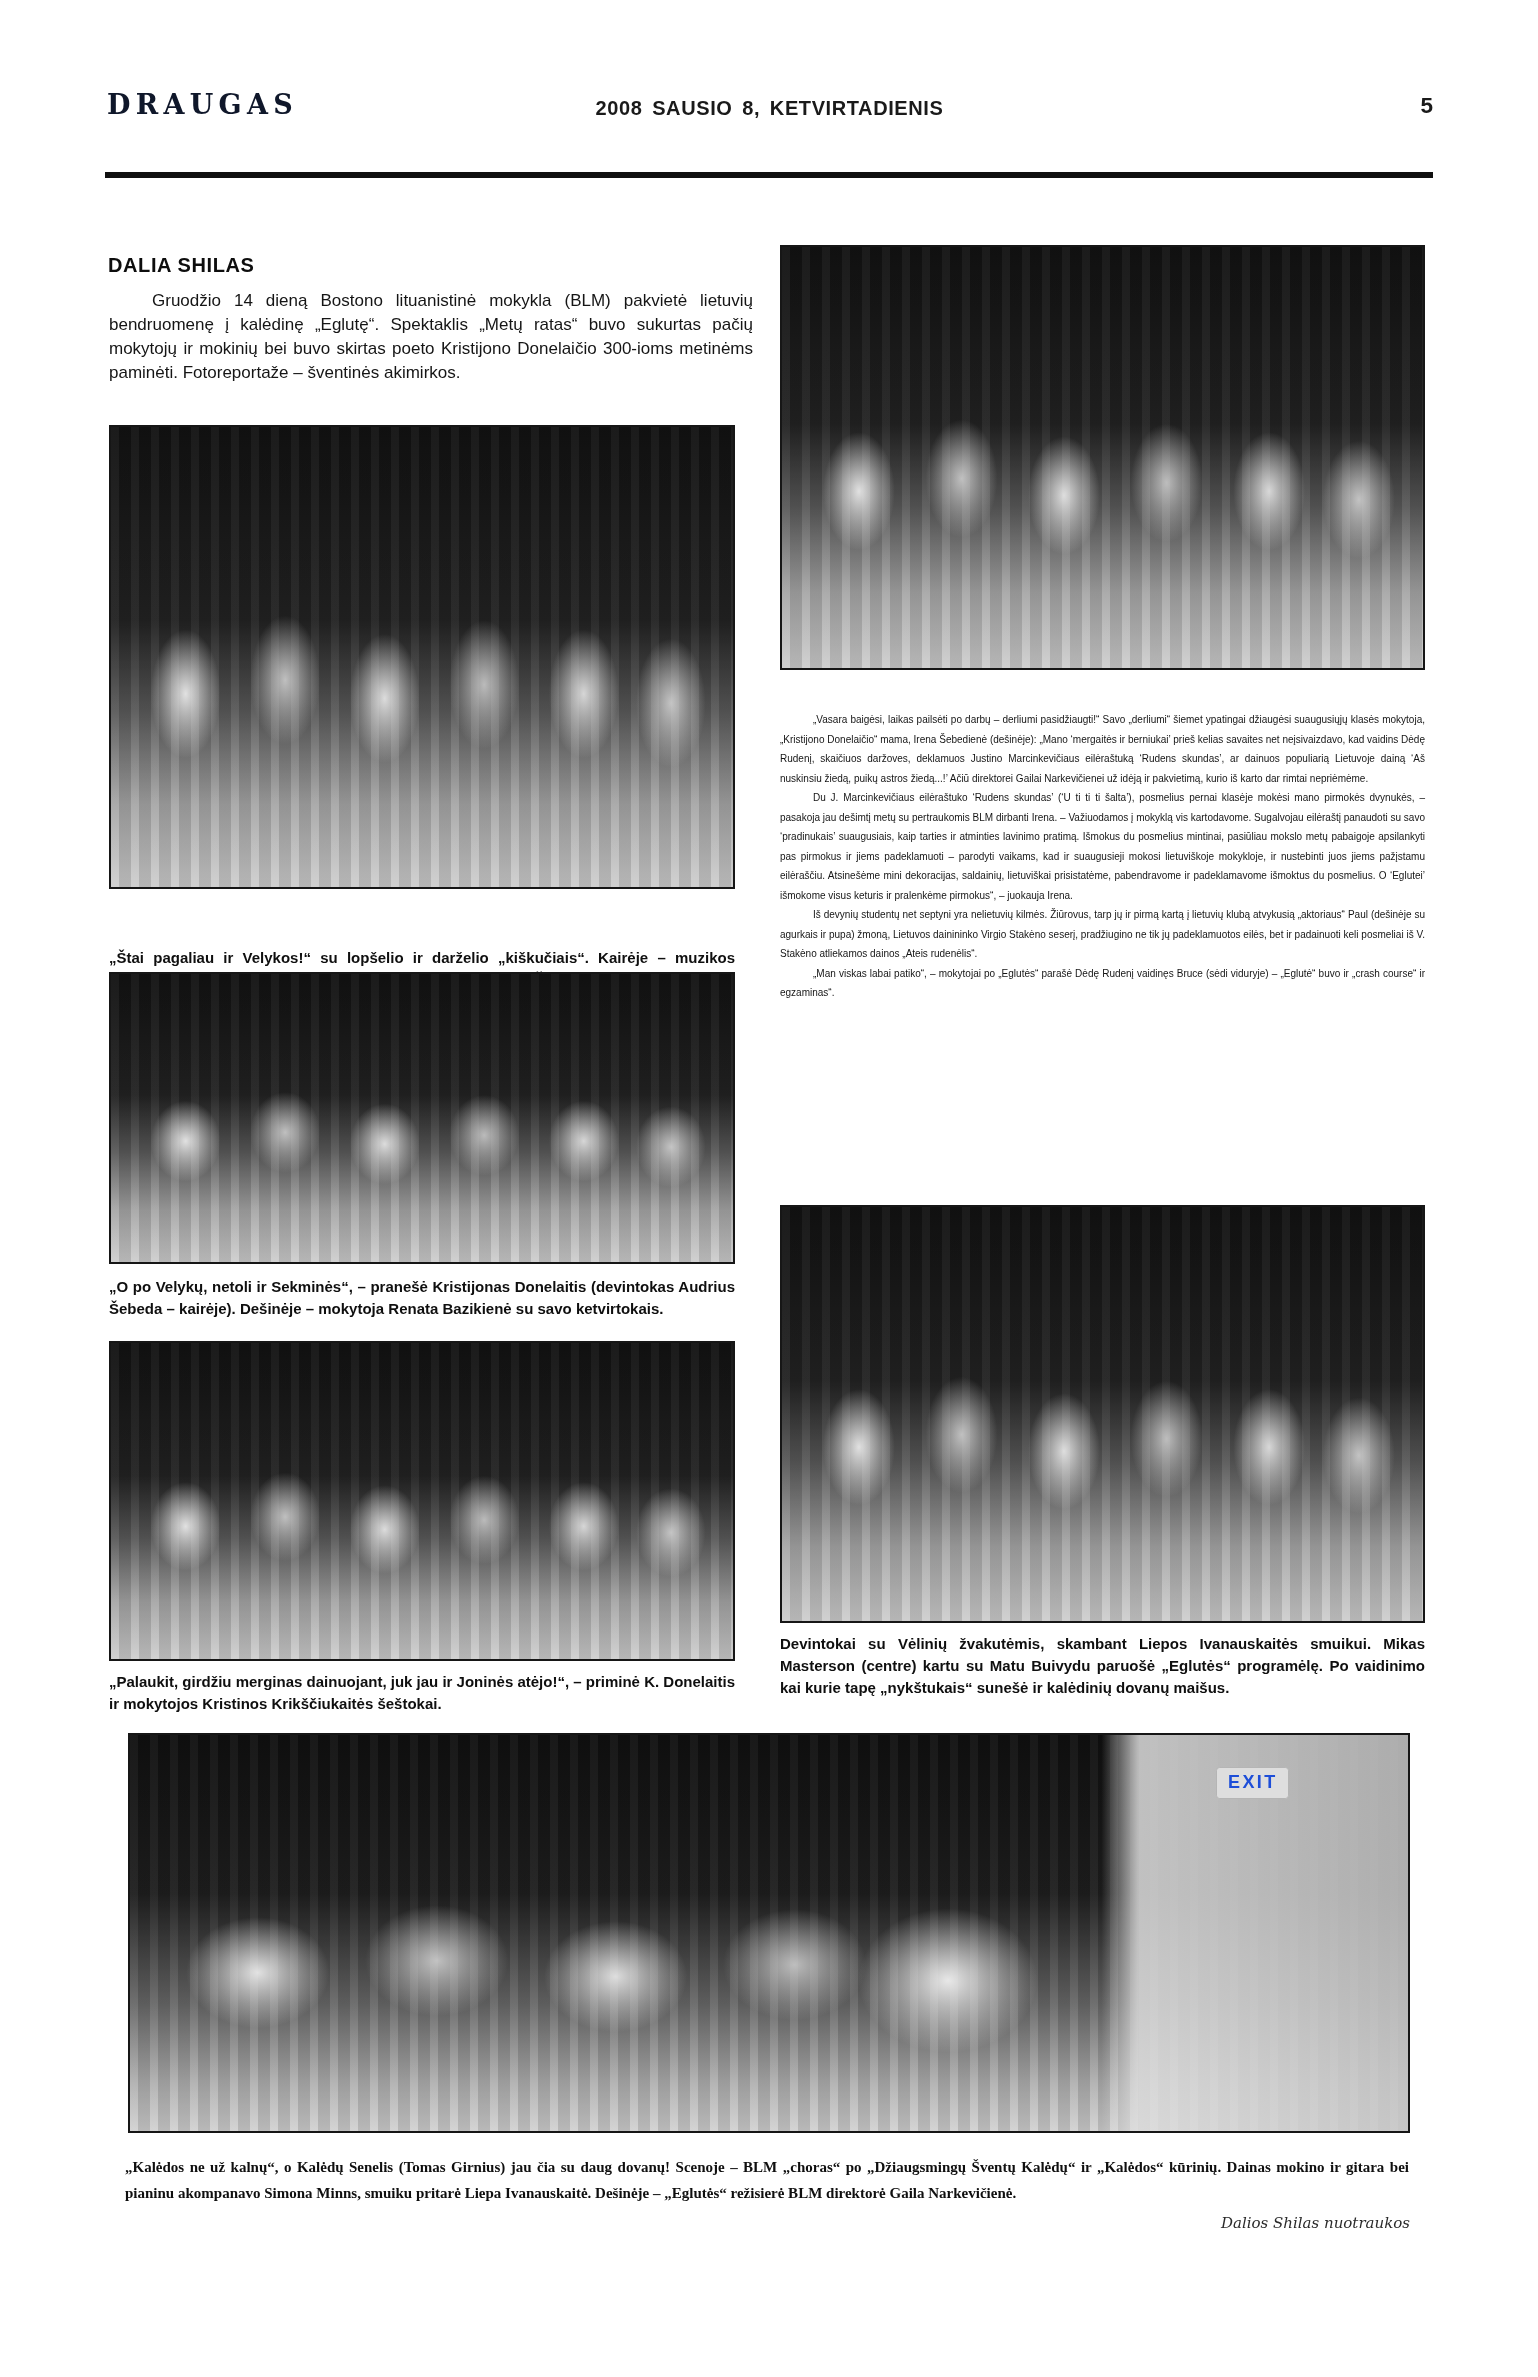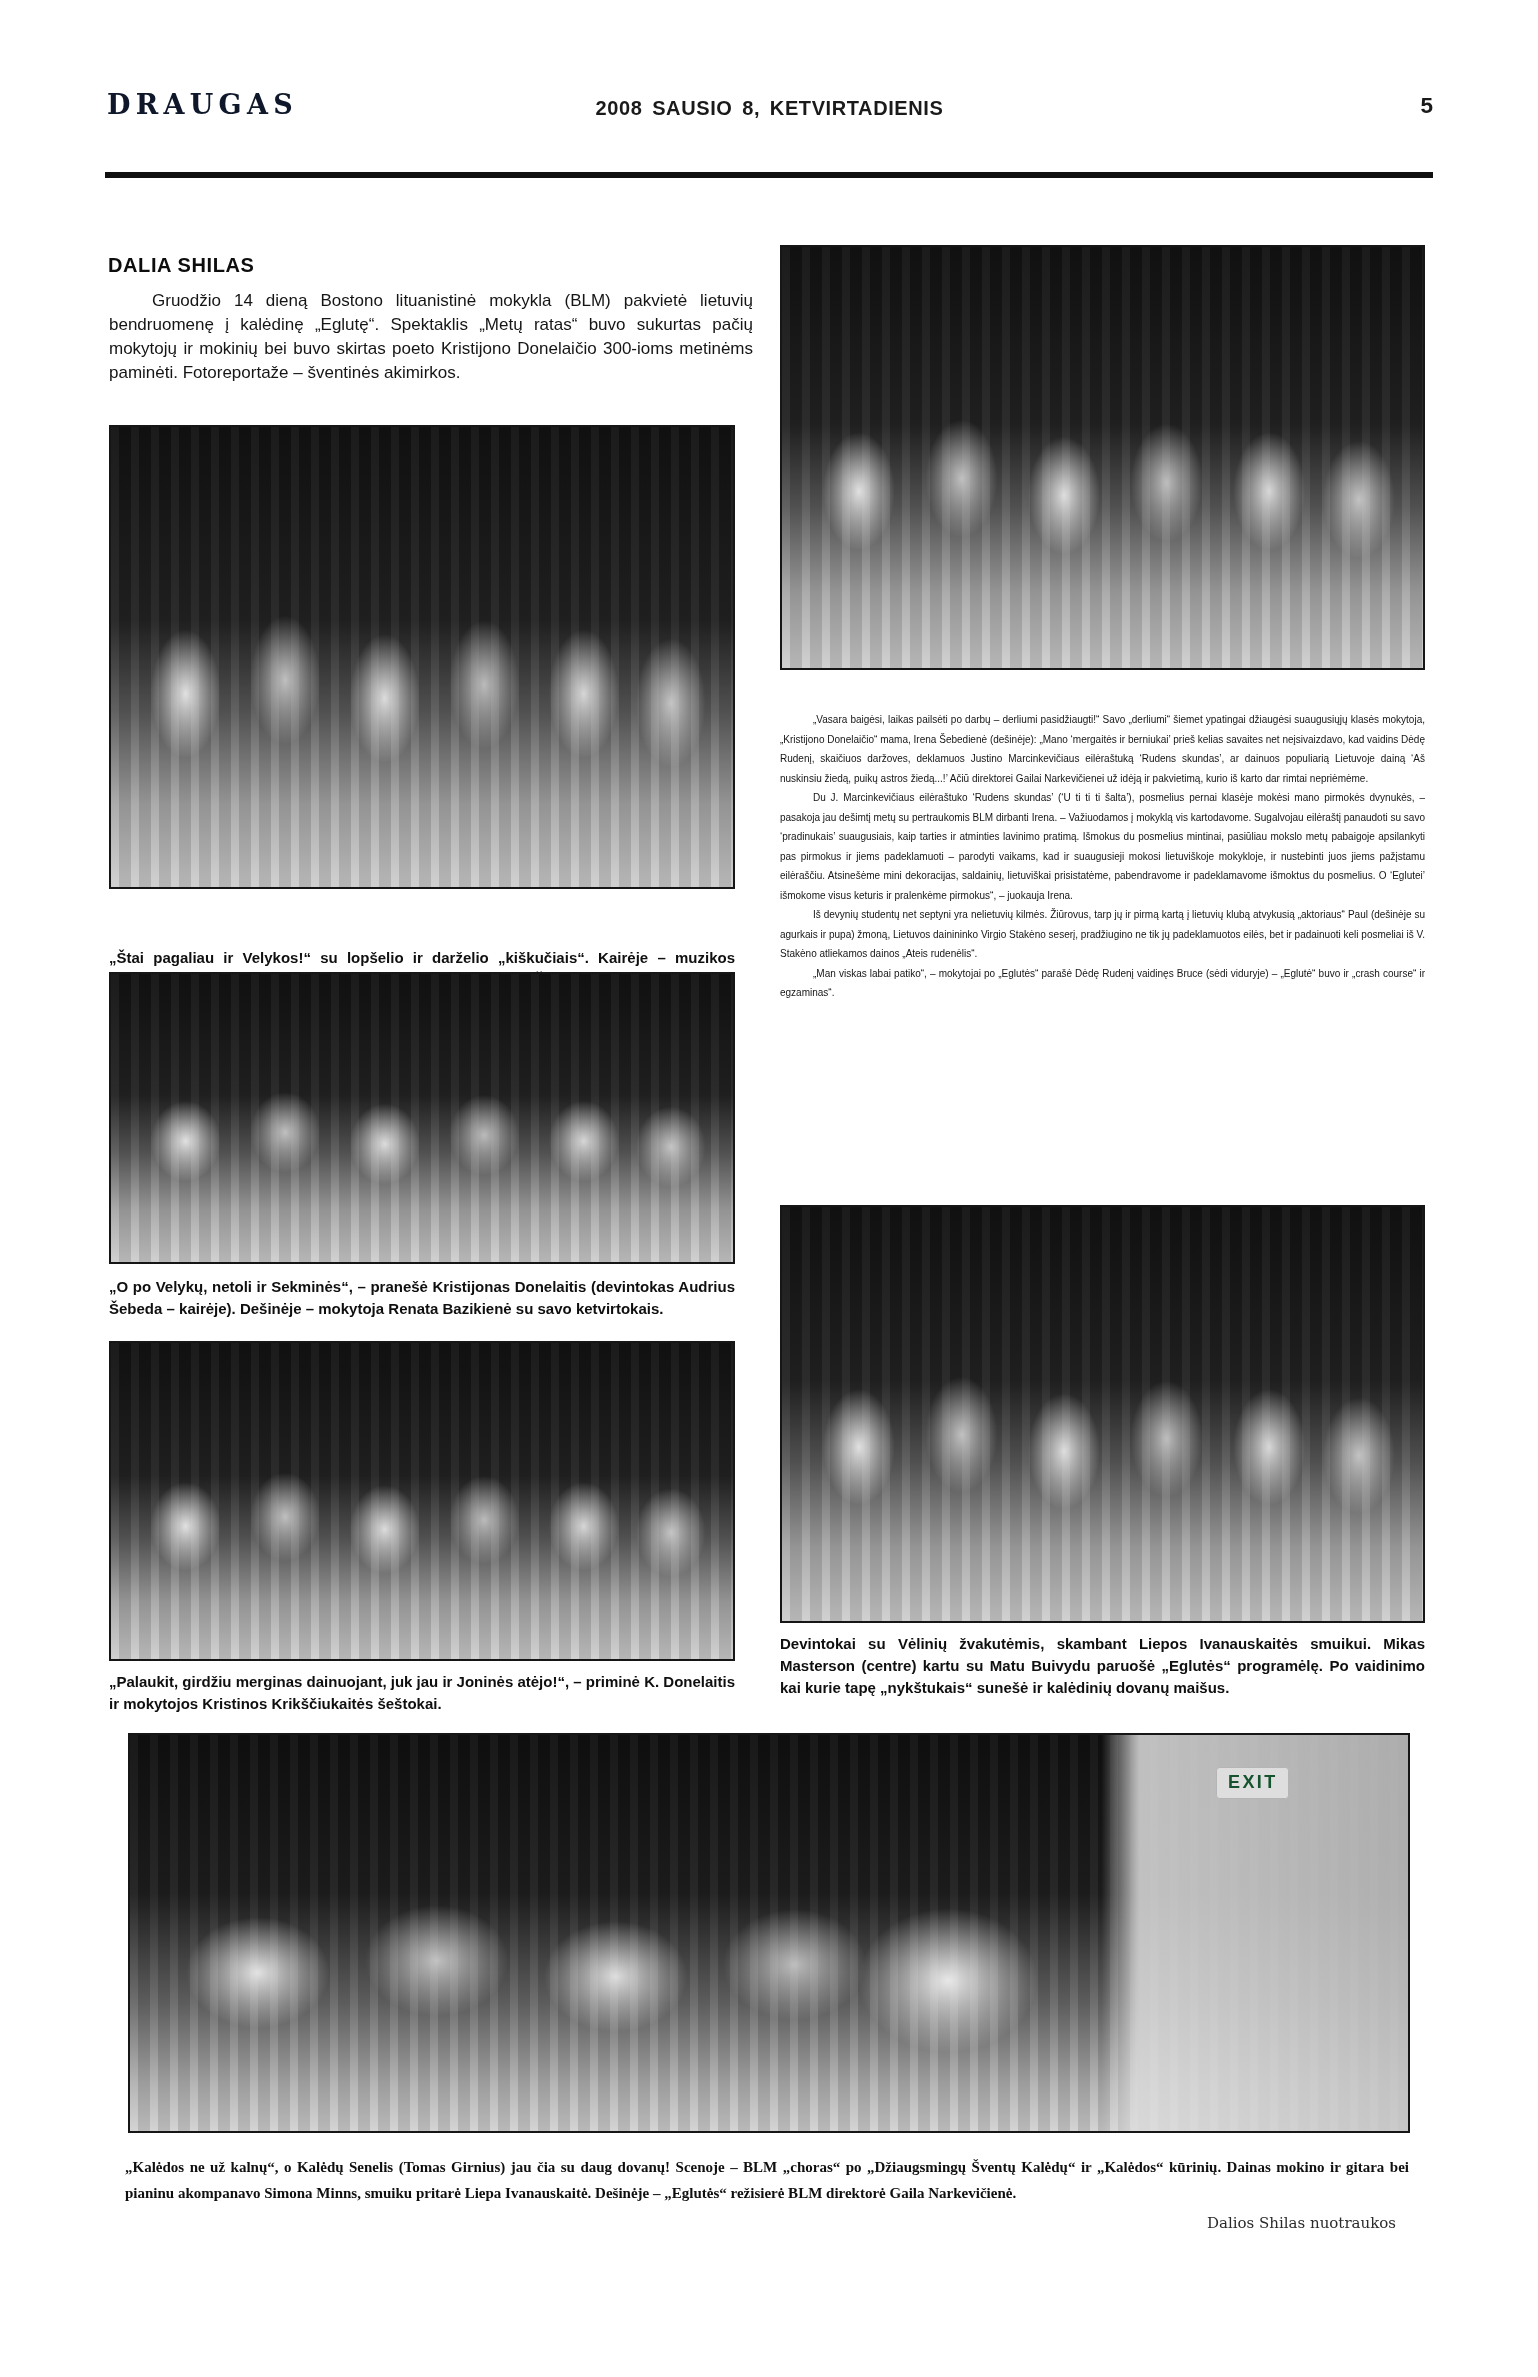--- a/index.html
+++ b/index.html
@@ -74,21 +74,21 @@
   }
   .photo-l1{left:109px;top:425px;width:626px;height:464px;}
   .photo-l2{left:109px;top:972px;width:626px;height:292px;}
   .photo-l3{left:109px;top:1341px;width:626px;height:320px;}
   .photo-r1{left:780px;top:245px;width:645px;height:425px;}
   .photo-r2{left:780px;top:1205px;width:645px;height:418px;}
   .photo-bottom{left:128px;top:1733px;width:1282px;height:400px;}
 
   .exit-sign{
     position:absolute;left:85%;top:8%;
-    background:#dedede;color:#14532d;
+    background:#dedede;color:#1d4ed8;
     border:1.8px solid #b5b5b5;border-radius:3.6px;
     padding:4.7px 10.7px;
     font-size:18px;font-weight:bold;letter-spacing:2.4px;
     font-family:"Liberation Sans", sans-serif;
   }
 
   
   .caption{
     font-weight:bold;font-size:15px;line-height:22px;
     text-align:justify;color:#0f0f0f;
@@ -101,24 +101,24 @@
 
   
   .rbody{
     left:780px;top:710px;width:645px;
     font-size:10px;line-height:19.5px;text-align:justify;color:#151515;
   }
   .rbody p{margin:0;text-indent:33px;}
 
   
   .credit{
-    left:112px;top:2214px;width:1284px;
+    left:126px;top:2214px;width:1284px;
     text-align:right;
     font-family:"DejaVu Serif", serif;
-    font-size:15px;color:#2a2a2a;
+    font-style:italic;font-size:15px;color:#2a2a2a;
   }
 </style>
 </head>
 <body>
 
 <div class="page">
 
   <div class="abs masthead">DRAUGAS</div>
   <div class="abs dateline">2008 SAUSIO 8, KETVIRTADIENIS</div>
   <div class="abs pagenum">5</div>

